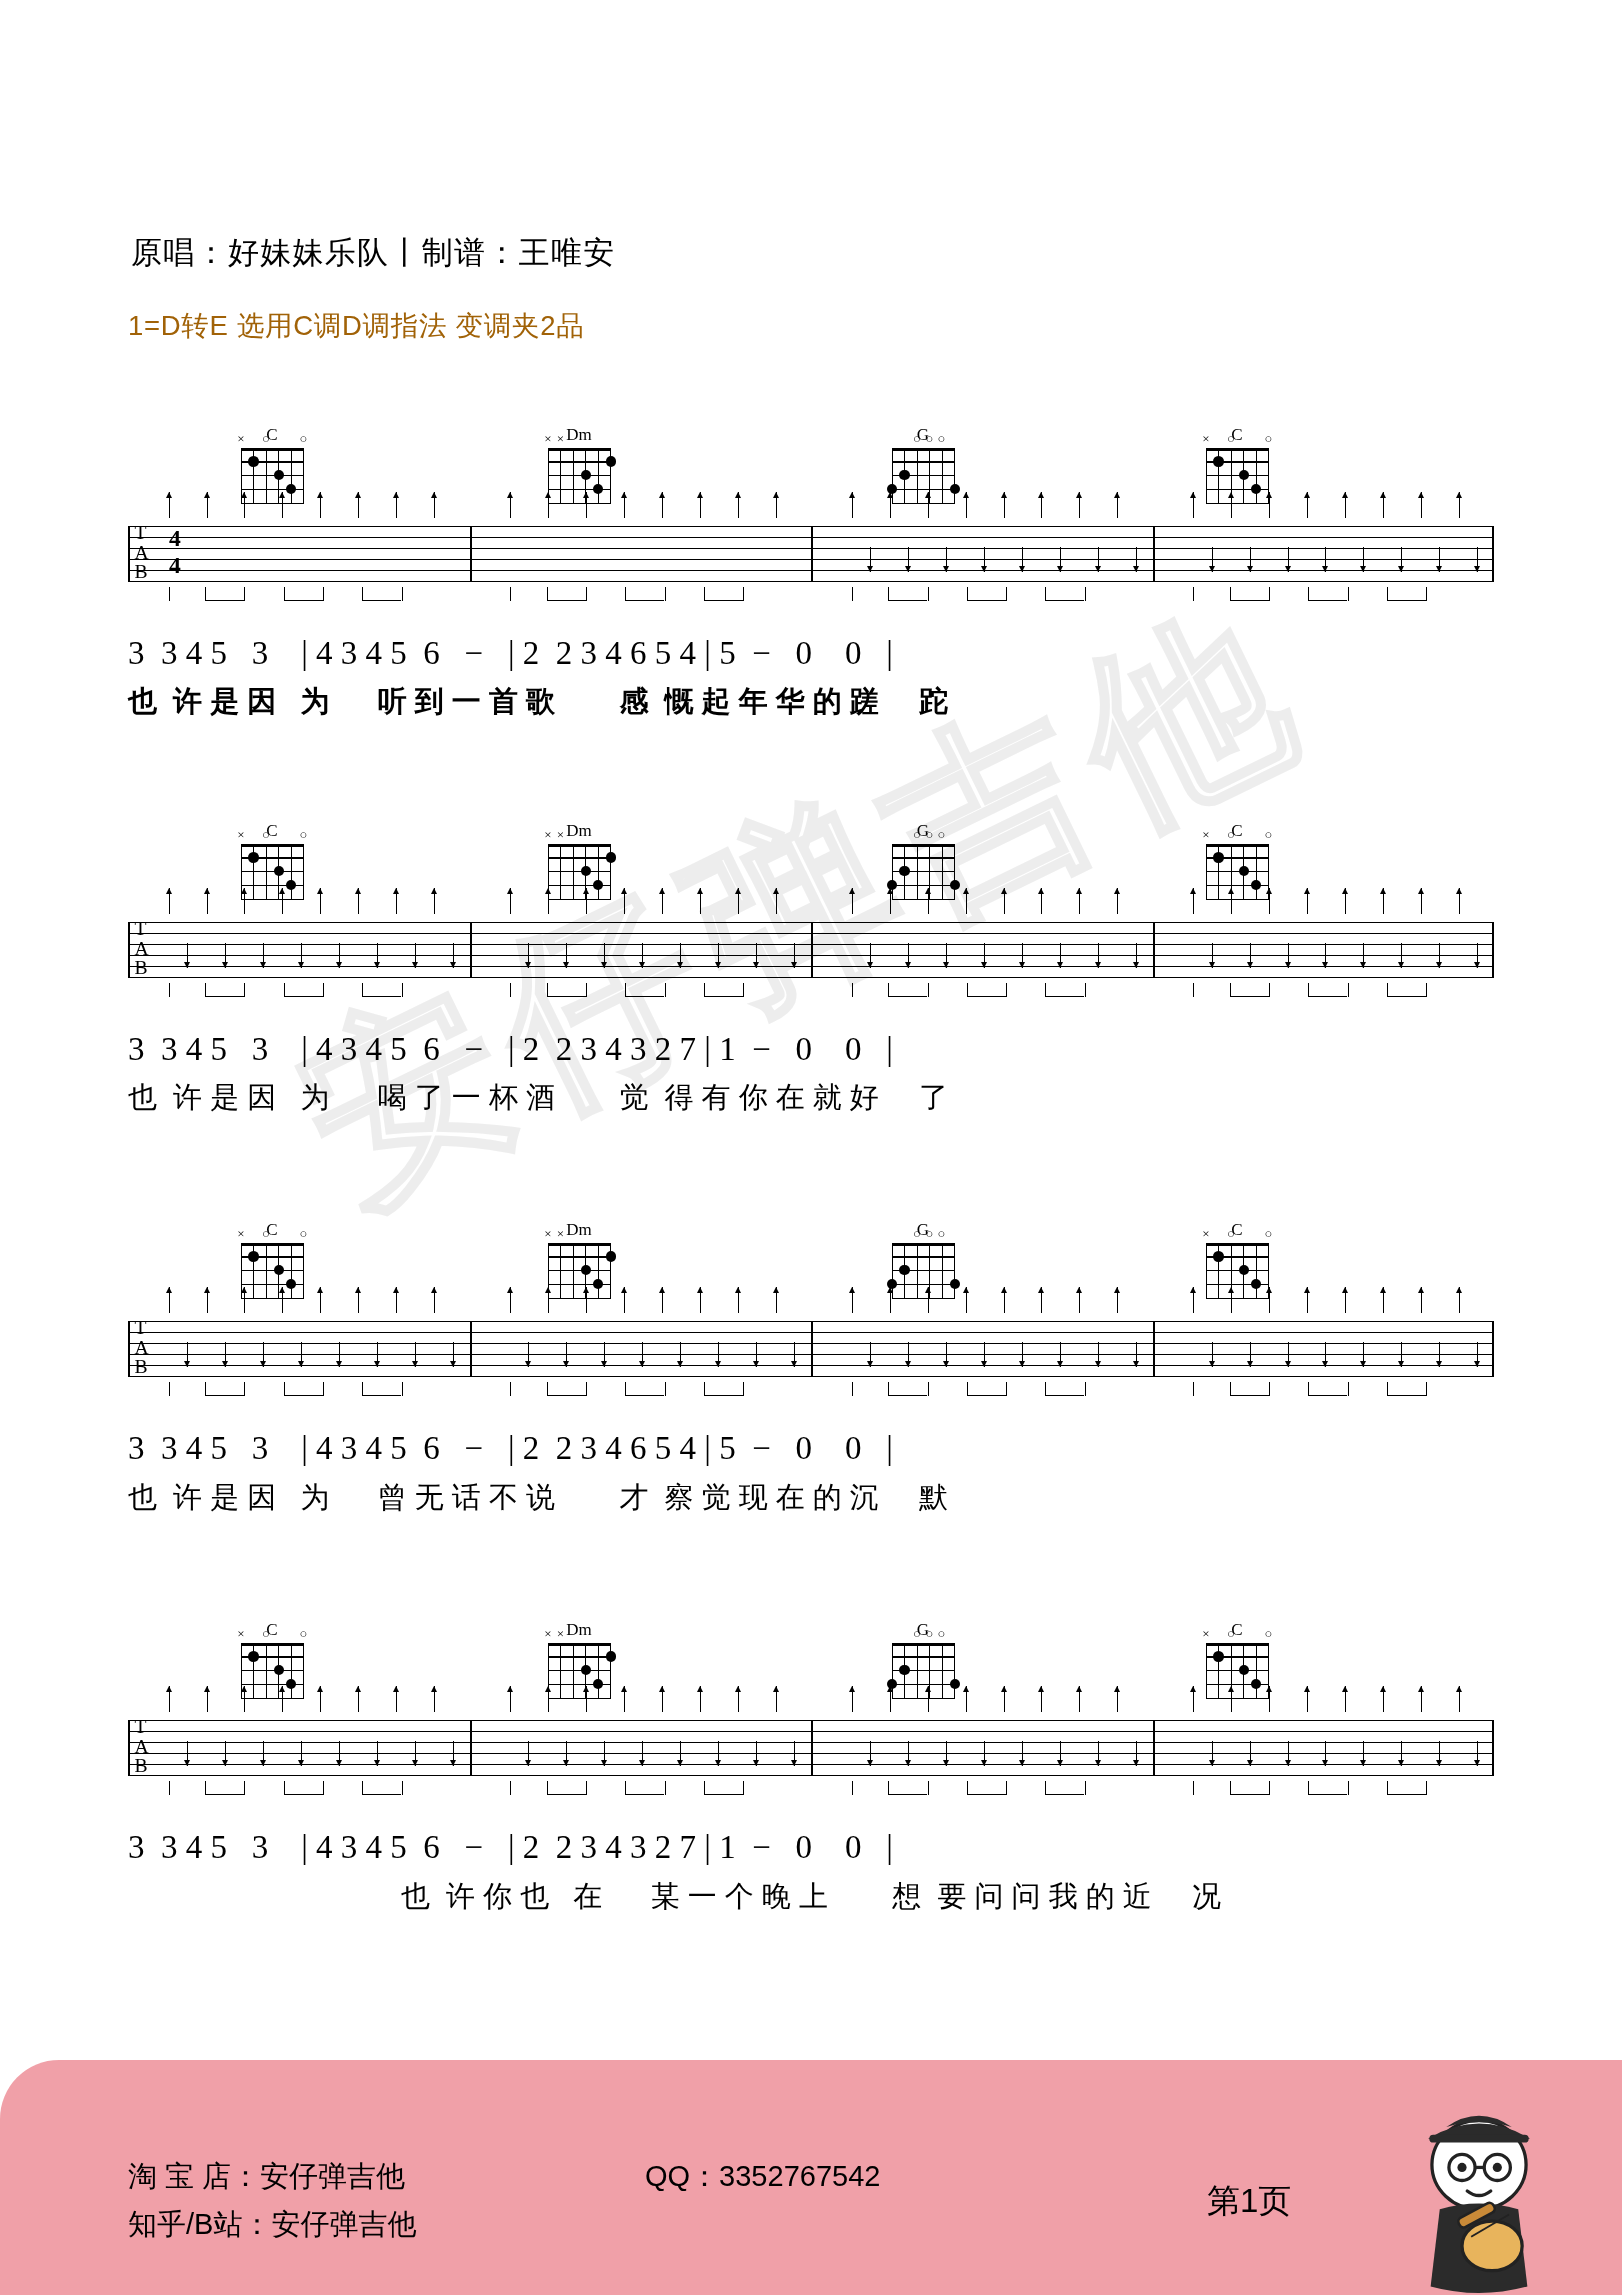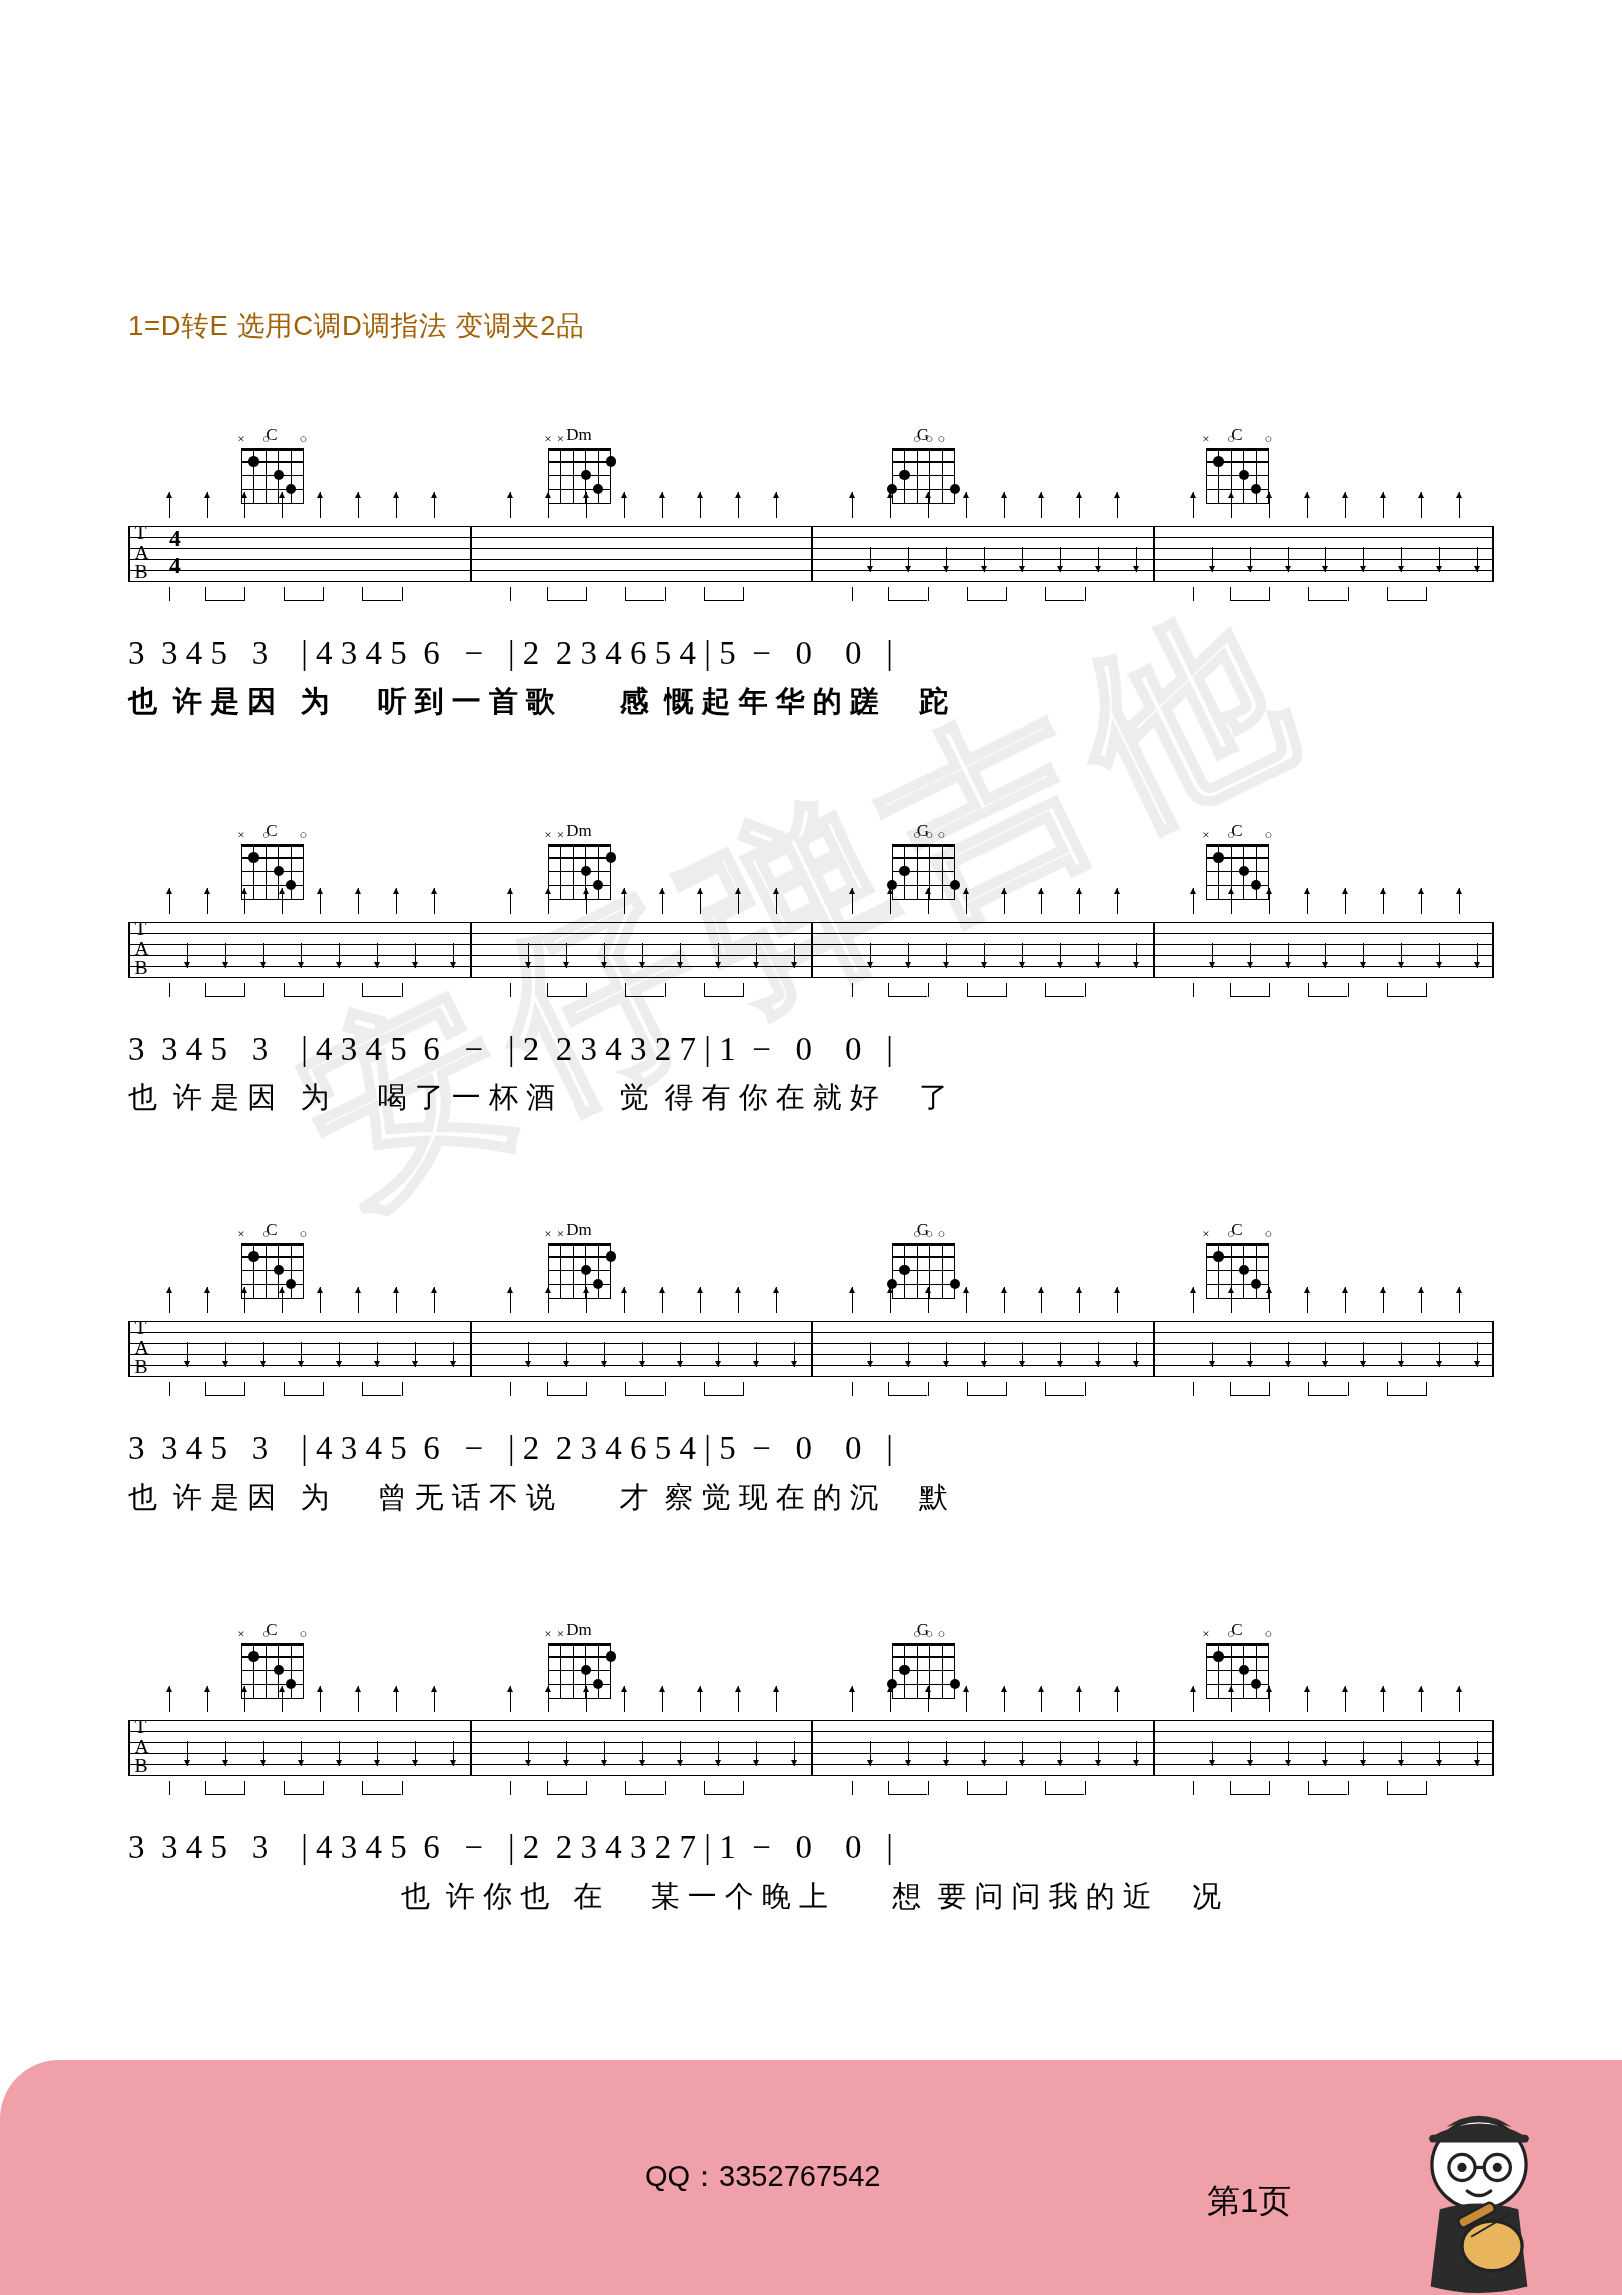--- a/index.html
+++ b/index.html
@@ -116,20 +116,21 @@
   .f2 { left:645px; top:2153px; }
   .pagenum { position:absolute; left:1207px; top:2179px; font-size:33px; color:#000; }
 
   .mascot { position:absolute; left:1394px; top:2081px; width:170px; height:216px; }
 </style>
 </head>
 <body>
 
 <div class="page">
 
+  <div class="subtitle">原唱：好妹妹乐队丨制谱：王唯安</div>
   <div class="keyline">1=D转E  选用C调D调指法 变调夹2品</div>
 
   <div class="watermark">
     <div class="wm-text">安仔弹吉他</div>
   </div>
 
   <div id="systems-root">
       <div class="system">
         <div class="chord" style="left: 236px; top: 425px;">
           <div class="cname">C</div>
@@ -964,20 +965,24 @@
           <div class="rtick" style="left:1259px; top:0"></div>
           <div class="rtick" style="left:1298px; top:0"></div>
           <div class="rbeam" style="left:1259px; top:13px; width:39px"></div>
         </div>
         <div class="notes" style="top: 1829px;">3  3 4 5   3    | 4 3 4 5  6   −   | 2  2 3 4 3 2 7 | 1  −   0    0   |</div>
         <div class="lyrics" style="top: 1877px; text-align: center;">也  许 你 也   在      某 一 个 晚 上        想  要 问 问 我 的 近     况</div>
       </div>
     </div>
 
   <div class="footer-bg"></div>
+  <div class="footer-col f1">
+    <div>淘 宝 店：安仔弹吉他</div>
+    <div>知乎/B站：安仔弹吉他</div>
+  </div>
   <div class="footer-col f2">
     <div>QQ：3352767542</div>
   </div>
   <div class="pagenum">第1页</div>
 
   <svg class="mascot" viewBox="0 0 260 330">
     <ellipse cx="130" cy="128" rx="72" ry="68" fill="#ffffff" stroke="#222" stroke-width="5"></ellipse>
     <path d="M52 88 q78 -46 156 0 z" fill="#2b2b2b"></path>
     <path d="M60 88 h140" stroke="#2b2b2b" stroke-width="12" stroke-linecap="round"></path>
     <path d="M80 70 q50 -34 100 0 q-50 -14 -100 0 z" fill="#2b2b2b"></path>

